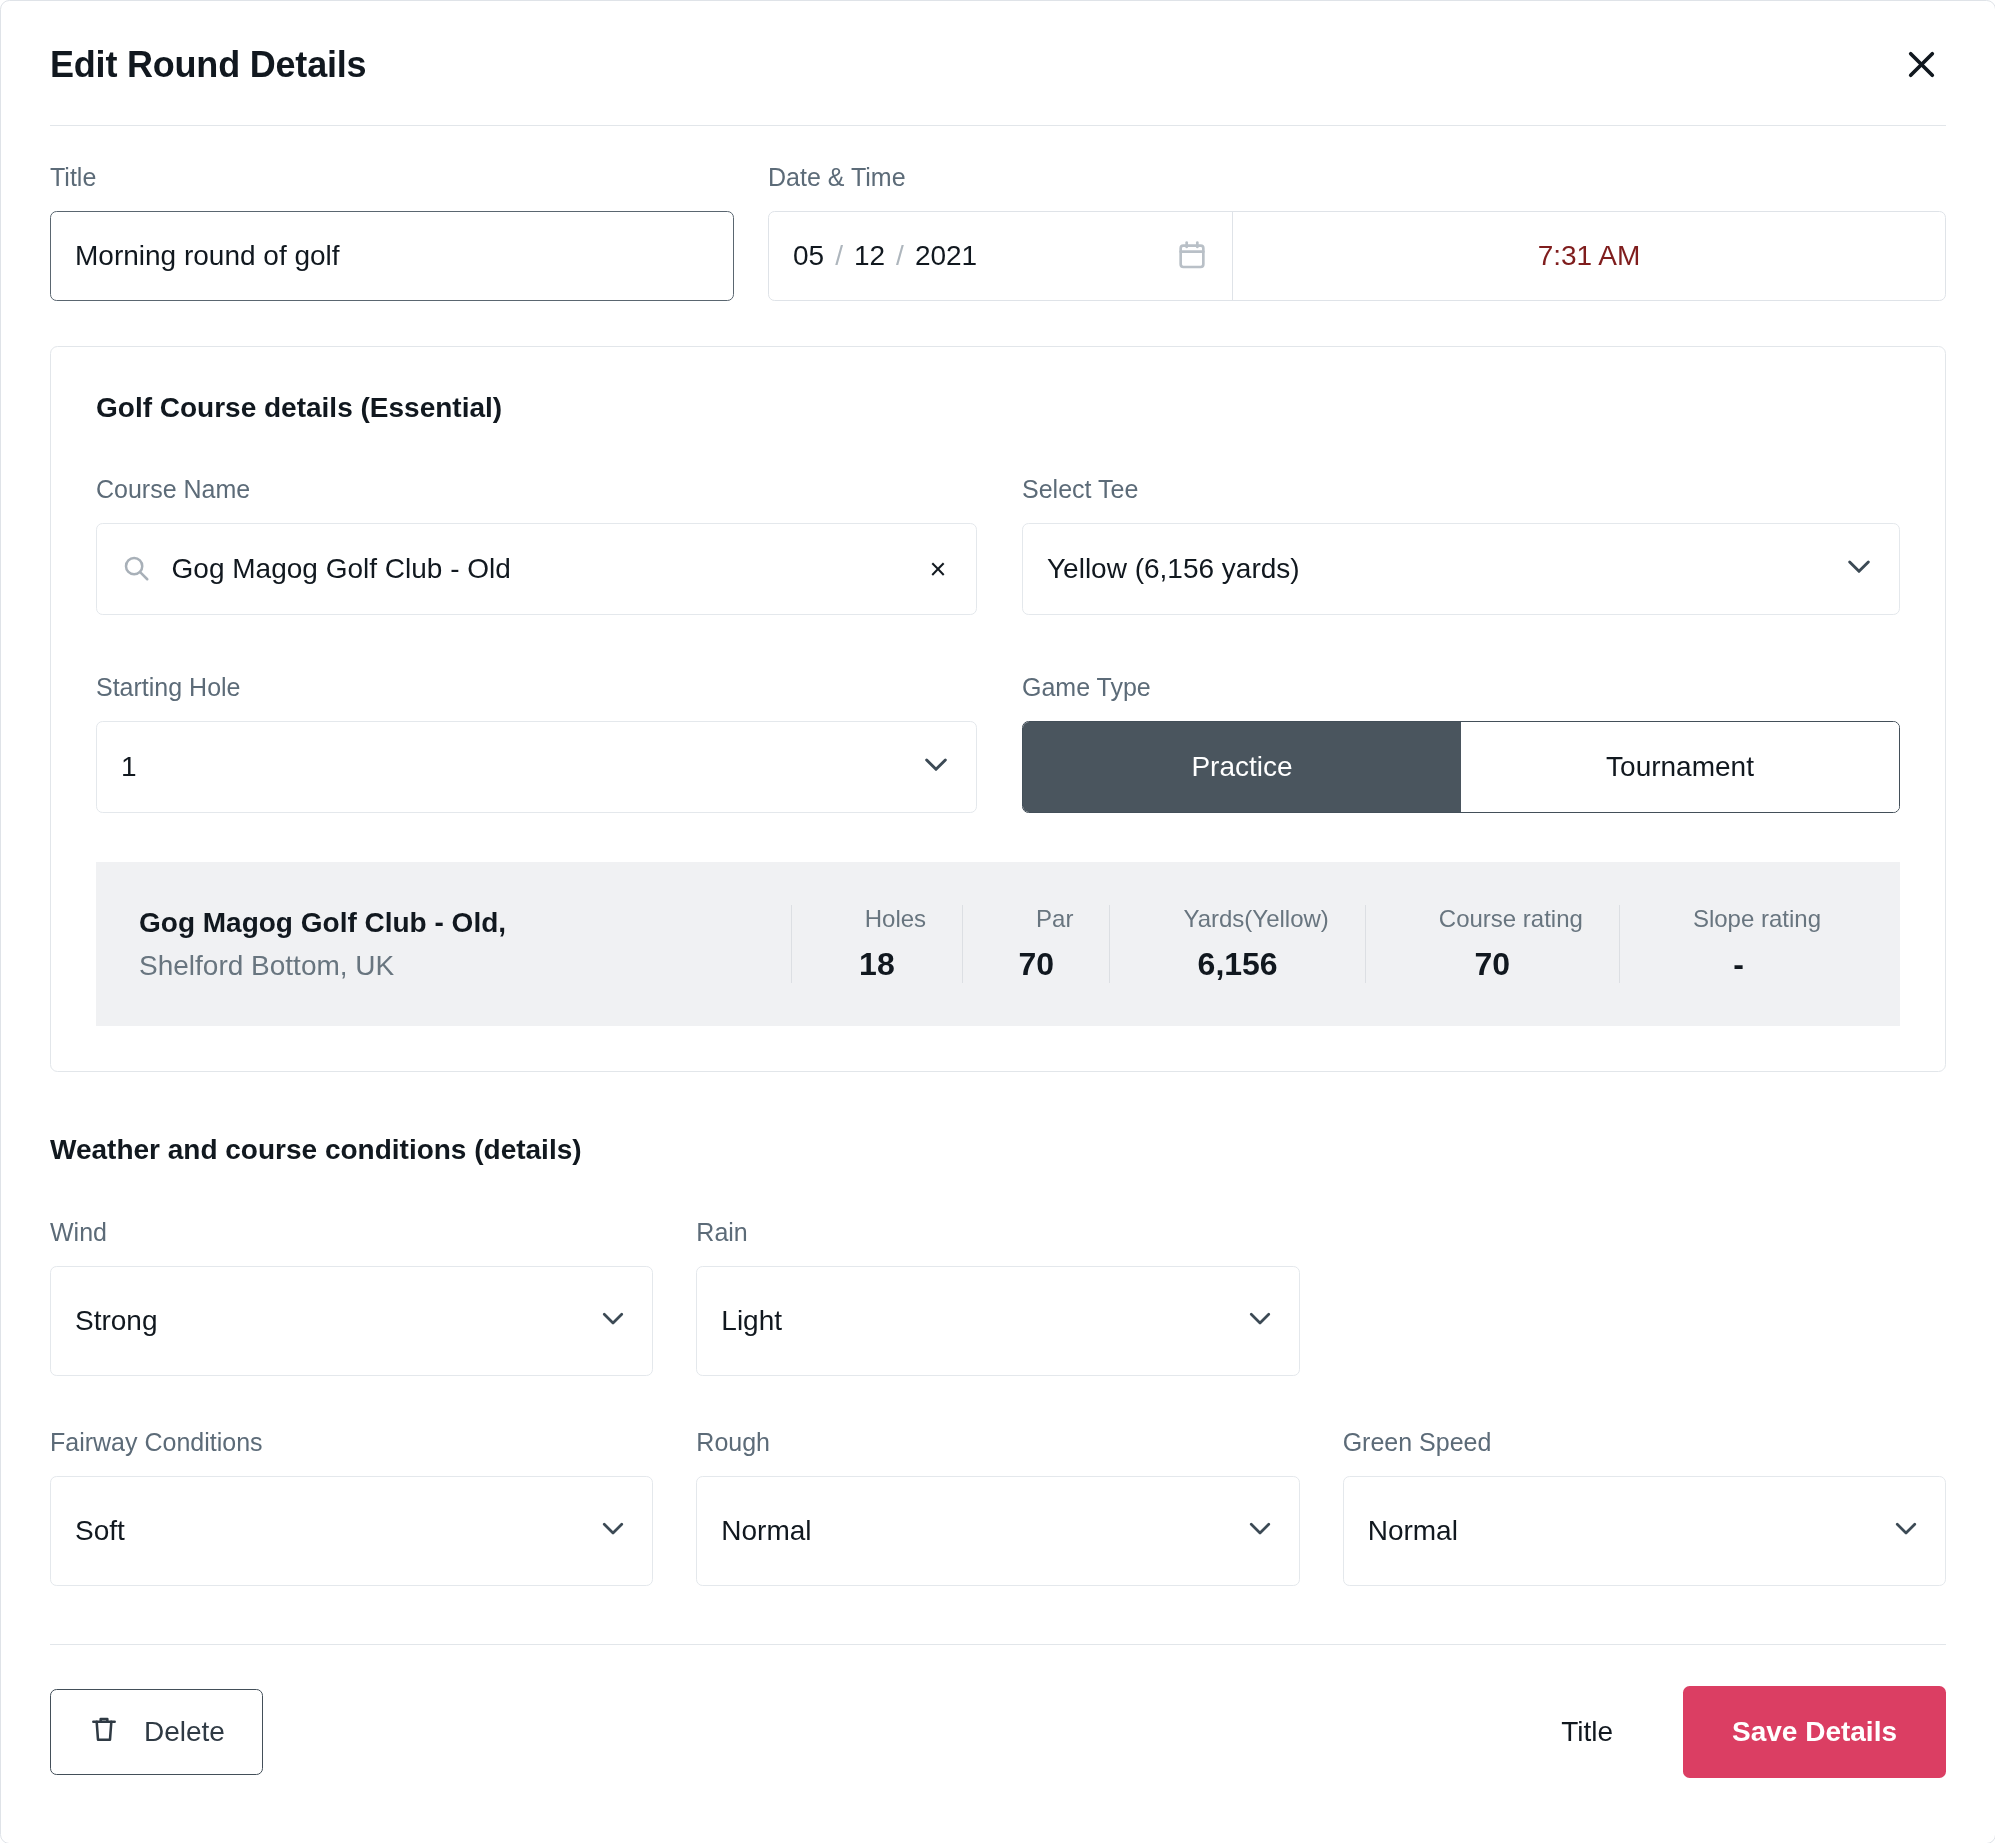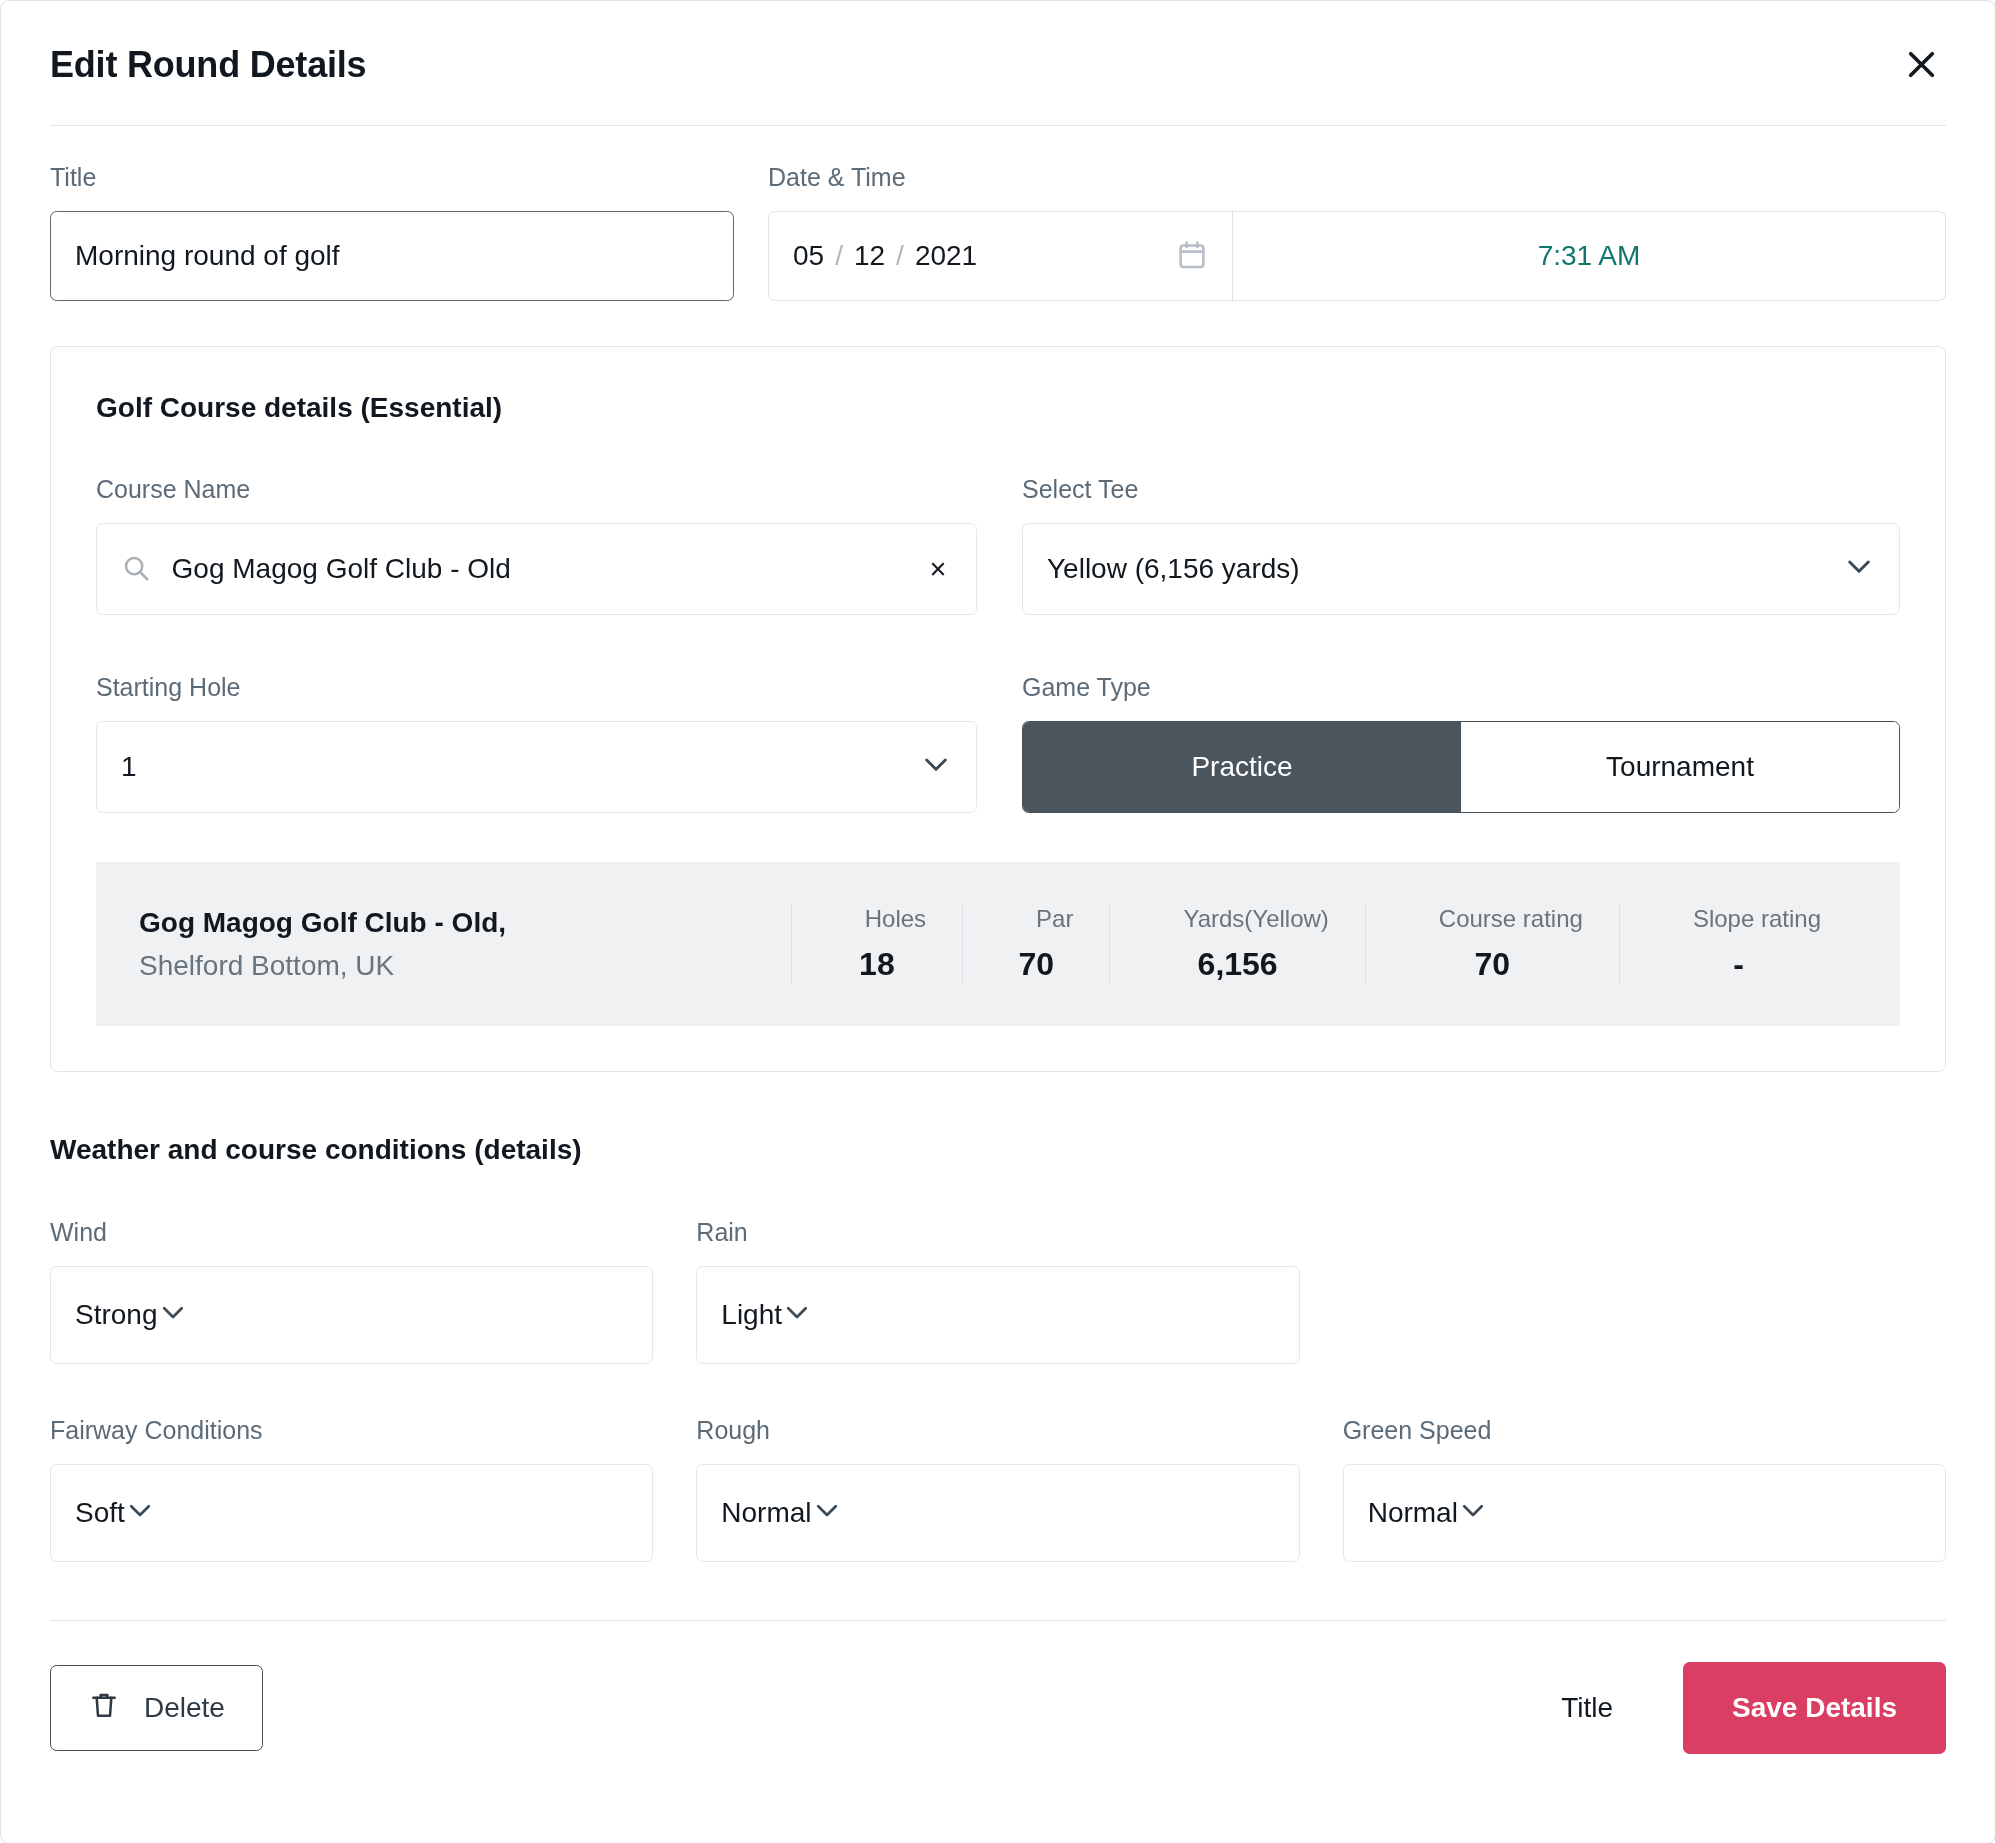--- a/index.html
+++ b/index.html
@@ -98,21 +98,21 @@
     font-size: 28px; color: #11181f;
     display: flex; align-items: center; gap: 11px;
   }
   .date-sep { color: #aeb6bd; }
   .time-part {
     flex: 1;
     display: flex;
     align-items: center;
     justify-content: center;
     font-size: 28px;
-    color: #0f766e;
+    color: #7f1d1d;
   }
 
   
   .course-card {
     margin-top: 45px;
     border: 1.9px solid #e2e6ea;
     border-radius: 7.5px;
     padding: 45px;
   }
   .section-title {
@@ -226,25 +226,26 @@
     font-size: 28px; font-weight: bold; color: #11181f;
     margin-top: 62px;
   }
   .weather-grid {
     display: flex;
     gap: 43px;
     margin-top: 52px;
   }
   .w-cell { width: 604px; }
   .sel-sm {
-    height: 98px;
+    height: 110px;
     border: 1.9px solid #e4e8ec;
     border-radius: 6.6px;
     display: flex;
     align-items: center;
+    justify-content: space-between;
     padding: 0 24px;
     font-size: 28px;
     color: #11181f;
     background: #fff;
     cursor: pointer;
   }
   .w-label {
     font-size: 25px; color: #5c6b78; margin-bottom: 19px; display: block;
   }
 

